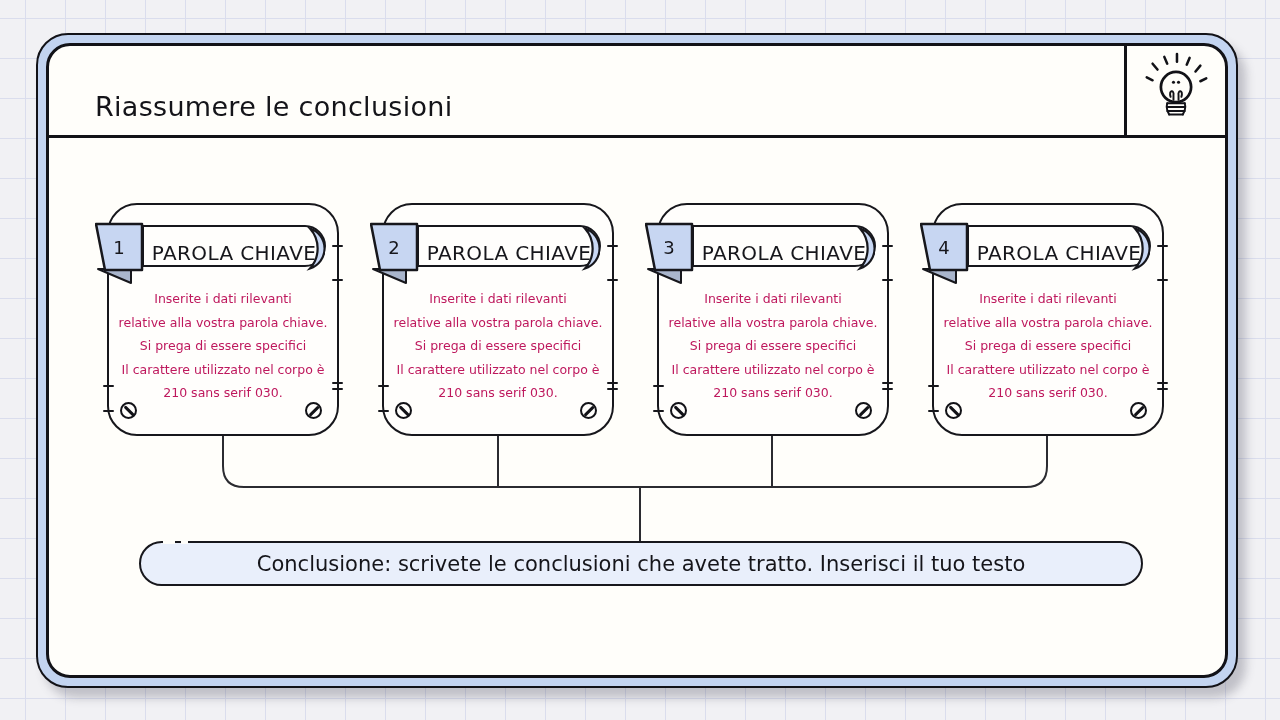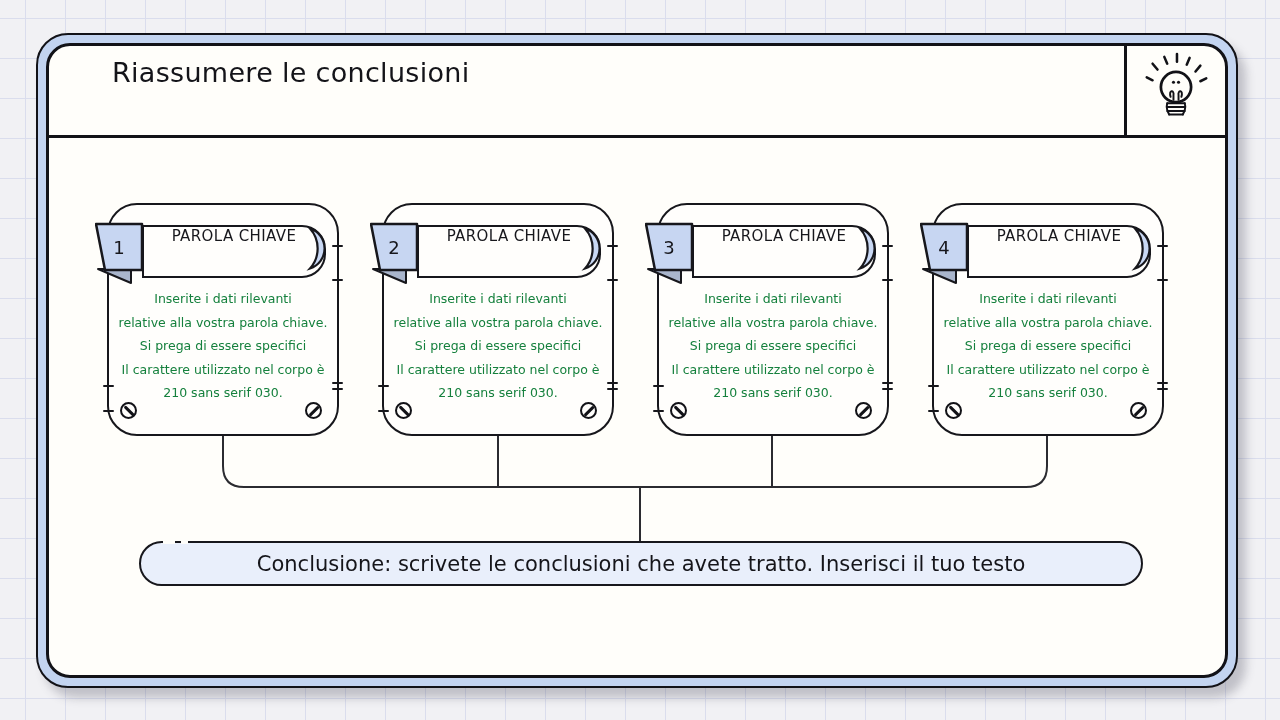--- a/index.html
+++ b/index.html
@@ -24,22 +24,22 @@
   }
   .panel {
     position:absolute; inset:8px;
     background:#fffefa; border:3px solid #121217; border-radius:24px;
   }
   .hdr {
     position:absolute; left:0; right:0; top:0; height:92px;
     border-bottom:3px solid #121217;
   }
   .title {
-    position:absolute; left:46px; top:11px; font-size:27px; letter-spacing:.3px;
-    font-weight:500; color:#141419;margin-left:17px;
+    position:absolute; left:46px; top:45px; font-size:27px; letter-spacing:.3px;
+    font-weight:500; color:#141419;
   }
   .bulbbox {
     position:absolute; right:0; top:0; width:101px; height:89px;
     border-left:3px solid #121217;
     display:flex; align-items:center; justify-content:center;
   }
   .bulbbox svg { display:block; }
 
   
   svg.connectors { position:absolute; left:0; top:0; z-index:2; }
@@ -56,32 +56,32 @@
   .badge svg { display:block; width:50px; height:66px; }
   .badge-face { fill:#c7d6f2; stroke:#17171c; stroke-width:2.5; stroke-linejoin:round; }
   .badge-fold { fill:#a9b5cc; stroke:#17171c; stroke-width:2;   stroke-linejoin:round; }
   .badge-num {
     position:absolute; left:0; top:4px; width:48px; height:44px;
     display:flex; align-items:center; justify-content:center;
     font-size:18px; color:#17171c;
   }
 
   .pillhead {
-    position:absolute; left:33px; right:11px; top:20px; height:53px; z-index:4;
+    position:absolute; left:33px; right:11px; top:20px; height:42px; z-index:4;
     background:#fffefc; border:2.5px solid #17171c;
     border-radius:0 24px 24px 0;
-    display:flex; align-items:flex-start; justify-content:center;
-    font-size:15px; letter-spacing:.4px; font-weight:500;
+    display:flex; align-items:flex-end; justify-content:center;
+    font-size:20px; letter-spacing:.4px; font-weight:500;
   }
   .crescent { position:absolute; right:-1px; top:-2px; width:40px; height:47px; }
   .crescent path { fill:#c9d8f4; stroke:#17171c; stroke-width:2.2; }
 
   .cbody {
     position:absolute; left:8px; right:8px; top:82px;
-    text-align:center; font-size:12.5px; line-height:23.5px; color:#15803d;
+    text-align:center; font-size:12.5px; line-height:23.5px; color:#be185d;
   }
 
   .noicon {
     position:absolute; width:17px; height:17px; bottom:15px;
     border:2.6px solid #121217; border-radius:50%;
   }
   .noicon::after {
     content:""; position:absolute; left:50%; top:50%;
     width:2.6px; height:13px; background:#121217; border-radius:2px;
   }

